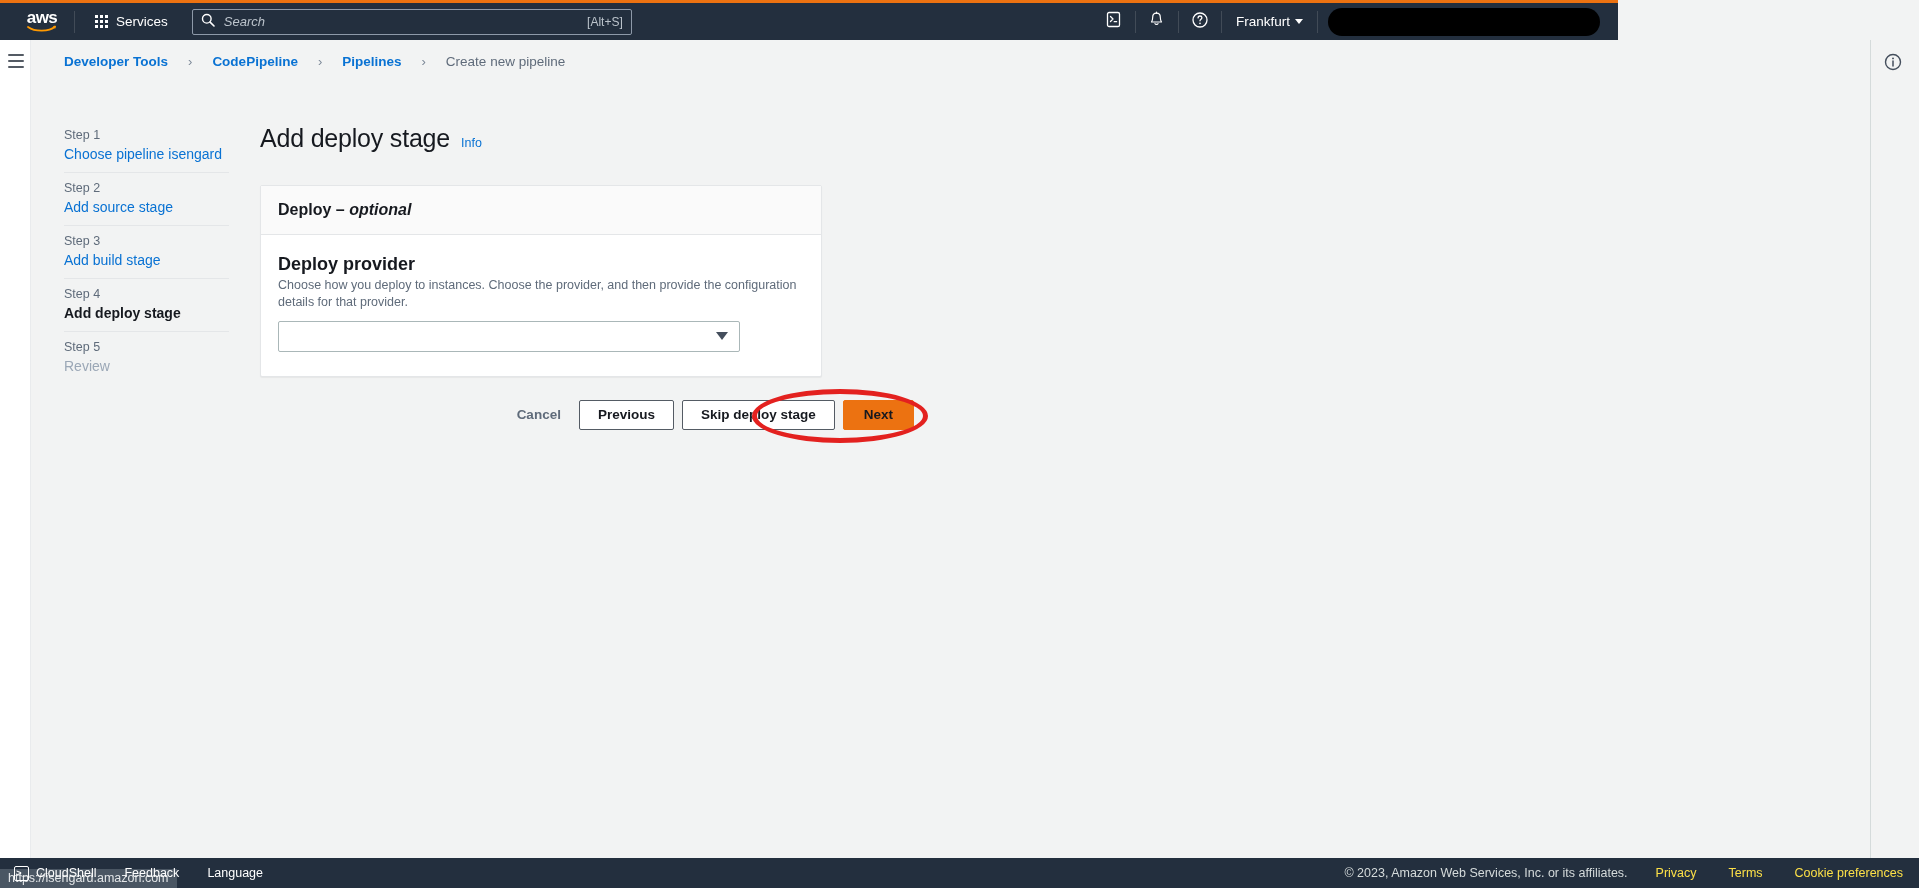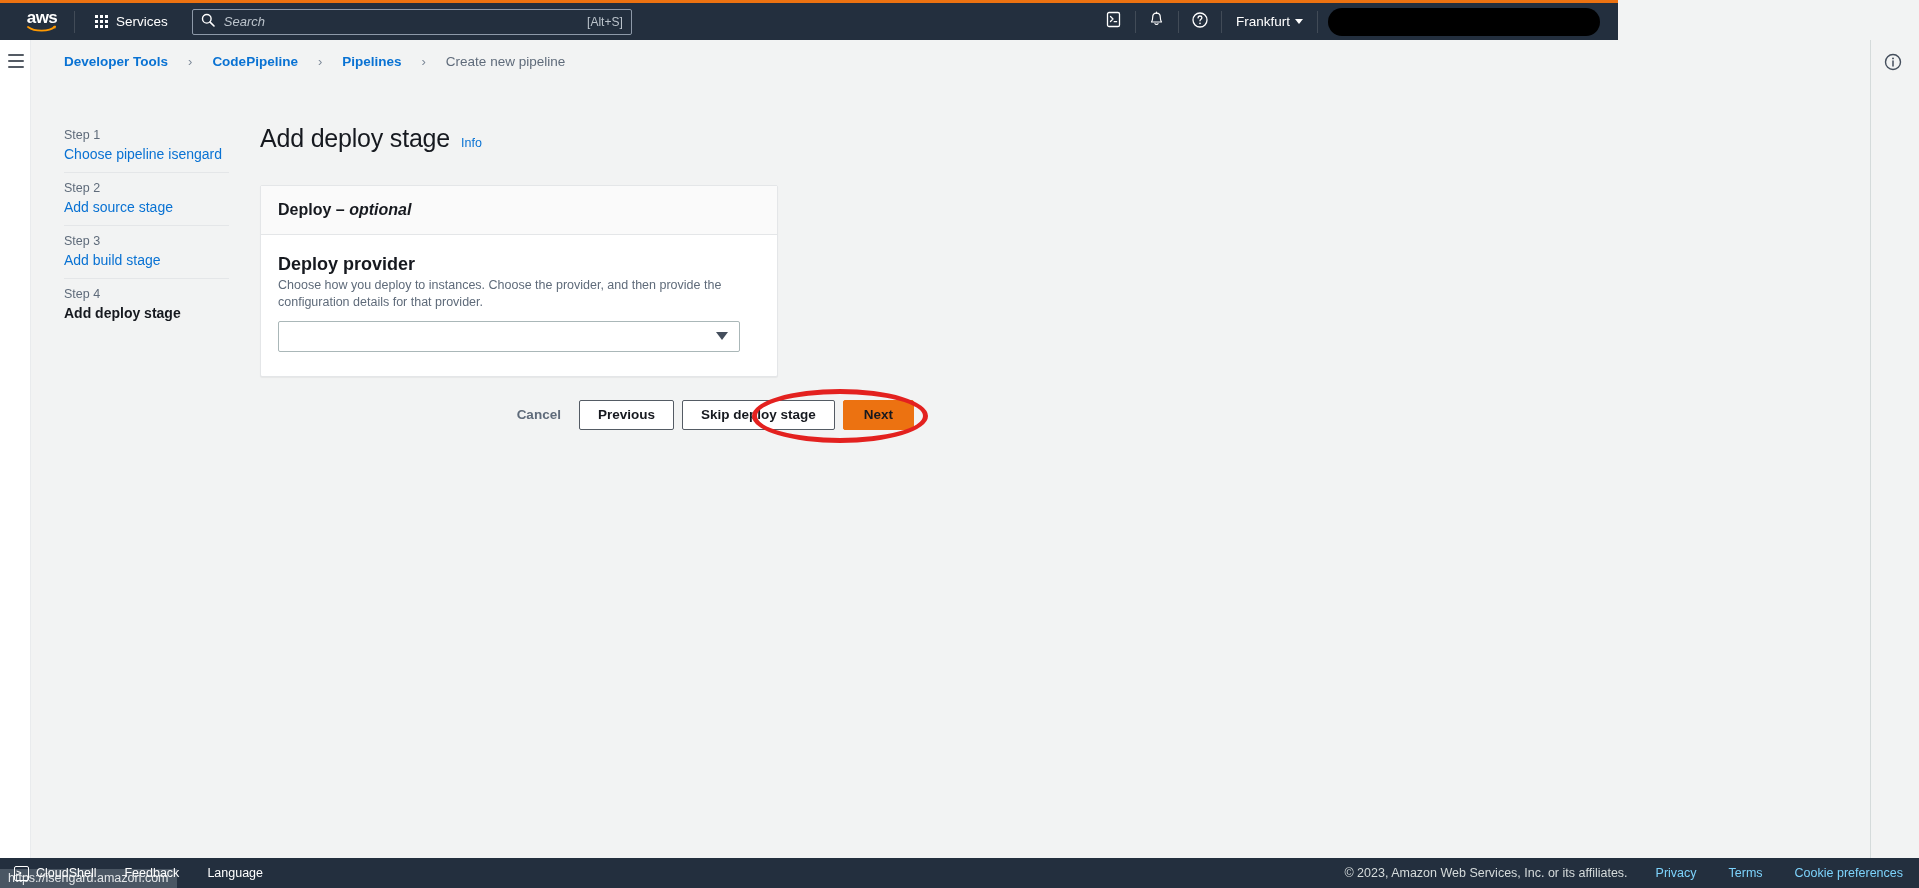--- a/index.html
+++ b/index.html
@@ -151,21 +151,21 @@
   .page-title-row {
     display: flex; align-items: baseline; gap: 11px; margin-bottom: 20px;
   }
   .page-title {
     font-size: 25px; color: #16191f; font-weight: normal; margin: 0;
     letter-spacing: -0.2px;
   }
   .info-link { font-size: 12.5px; color: #0972d3; cursor: pointer; }
 
   .card {
-    width: 518px; background: #ffffff;
+    width: 562px; background: #ffffff;
     border: 1px solid #e4e6e8; border-radius: 2px;
     box-shadow: 0 1px 1px rgba(0,0,0,0.05);
     margin-top: 32px;
   }
   .card-header {
     background: #fafafa; border-bottom: 1px solid #e4e6e8;
     padding: 15px 17px; font-size: 16px;
   }
   .card-header-title { color: #16191f; font-weight: bold; }
   .card-header-opt { color: #16191f; font-weight: bold; font-style: italic; }
@@ -232,21 +232,21 @@
     display: flex; align-items: center;
     color: #ffffff; font-size: 12.5px;
   }
   .footer-left { display: flex; align-items: center; gap: 0; }
   .footer-item {
     padding: 0 14px; cursor: pointer; color: #ffffff;
     display: flex; align-items: center; gap: 7px; height: 30px;
   }
   .footer-spacer { flex: 1; }
   .footer-copy { color: #d5dbdb; padding: 0 12px; }
-  .footer-link { padding: 0 16px; cursor: pointer; color: #7dd3fc; }
+  .footer-link { padding: 0 16px; cursor: pointer; color: #fde047; }
   .status-url {
     position: absolute; left: 0; bottom: 0;
     background: #4a5663; color: #e3e6e8;
     font-size: 12.5px; padding: 2px 8px 3px 8px;
     z-index: 0; white-space: nowrap;
   }
   .footer-left, .footer-spacer, .footer-copy, .footer-link { position: relative; z-index: 2; }
   .cloudshell-ico {
     border: 1.5px solid #ffffff; border-radius: 2px;
     width: 15px; height: 15px; display: flex;
@@ -380,20 +380,24 @@
         <div class="step-num">Step 2</div>
         <div class="step-name">Add source stage</div>
       </div>
       <div class="step-block">
         <div class="step-num">Step 3</div>
         <div class="step-name">Add build stage</div>
       </div>
       <div class="step-block">
         <div class="step-num">Step 4</div>
         <div class="step-name current">Add deploy stage</div>
+      </div>
+      <div class="step-block">
+        <div class="step-num">Step 5</div>
+        <div class="step-name disabled">Review</div>
       </div>
     </div>
 
     <div class="main-col">
 
       <div class="page-title-row">
         <h1 class="page-title">Add deploy stage</h1>
         <span class="info-link">Info</span>
       </div>
 

